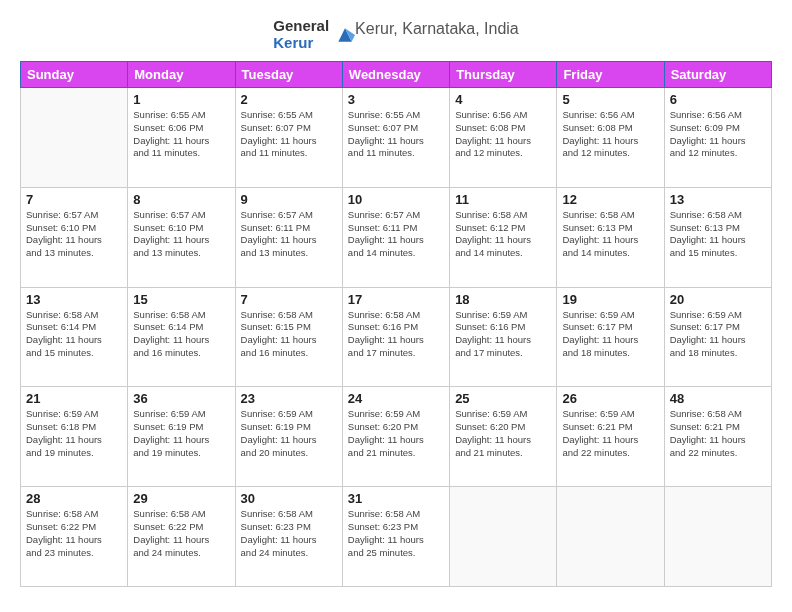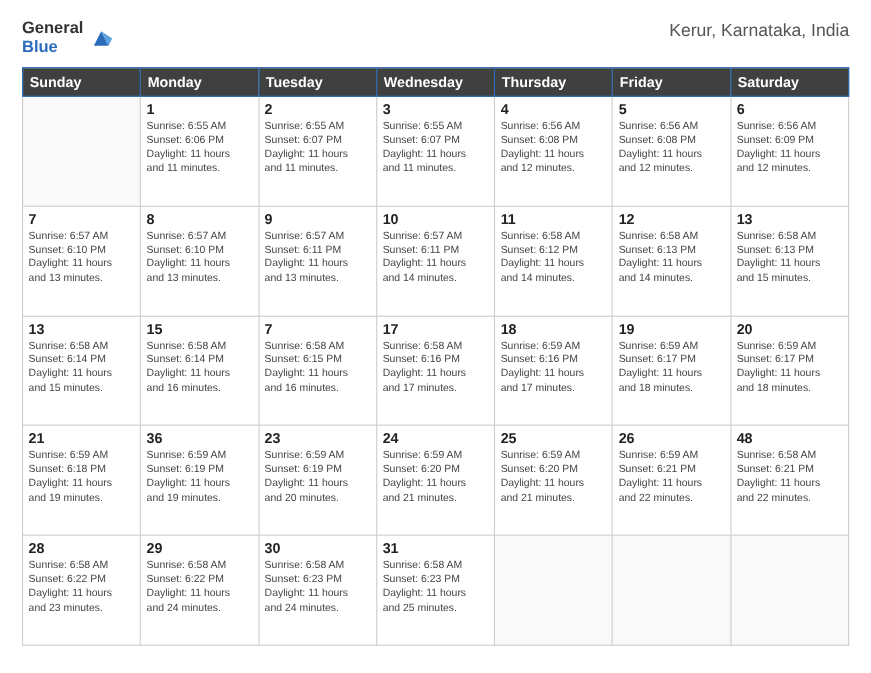--- a/index.html
+++ b/index.html
@@ -9,20 +9,21 @@
       background: #fff;
       font-family: Arial, sans-serif;
       overflow: hidden;
     }
     .page {
       width: 792px;
       height: 612px;
       padding: 18px 20px 25px 20px;
       display: flex;
       flex-direction: column;
+      align-items: center;
     }
     .header {
       display: flex;
       justify-content: space-between;
       align-items: flex-start;
       margin-bottom: 10px;
     }
     .logo-text-general {
       font-size: 15px;
       font-weight: bold;
@@ -55,21 +56,21 @@
       margin-top: 2px;
     }
     .calendar {
       flex: 1;
       border: 1px solid #ccc;
       border-collapse: collapse;
       width: 100%;
       table-layout: fixed;
     }
     .calendar th {
-      background: #404040;
+      background: #d946ef;
       color: #fff;
       text-align: left;
       padding: 5px 6px;
       font-size: 13px;
       font-weight: bold;
       border: 1px solid #2a6cba;
     }
     .calendar td {
       border: 1px solid #ccc;
       vertical-align: top;
@@ -105,21 +106,21 @@
   </style>
 </head>
 <body>
 
 <div class="page">
   <div class="header">
     <div class="logo-wrap">
       <div class="logo-line1">
         <div style="display:flex;flex-direction:column;margin-right:4px;">
           <span class="logo-text-general">General</span>
-          <span class="logo-text-blue">Blue</span>
+          <span class="logo-text-blue">Kerur</span>
         </div>
         <svg class="logo-icon" viewBox="0 0 30 30" xmlns="http://www.w3.org/2000/svg">
           <polygon points="5,25 15,5 25,25" fill="#2a6cba"></polygon>
           <polygon points="15,5 25,25 30,15" fill="#5ba0e0"></polygon>
         </svg>
       </div>
     </div>
     <div class="title-block">
       <div class="title-sub">Kerur, Karnataka, India</div>
     </div>

